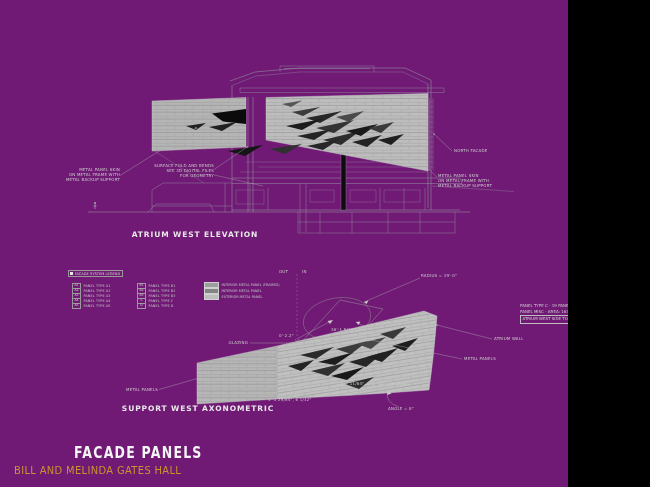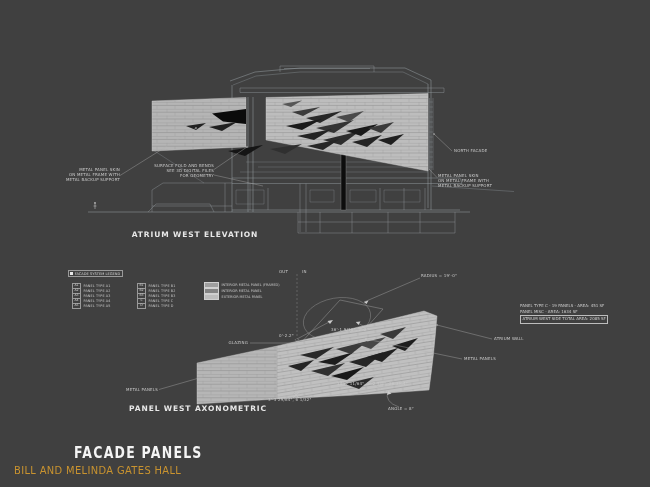--- a/index.html
+++ b/index.html
@@ -1,16 +1,16 @@
 <!DOCTYPE html>
 <html><head>
 <meta charset="utf-8">
 <style>
   html,body{margin:0;padding:0;background:#000;}
-  #stage{position:relative;width:650px;height:487px;background:#404040;overflow:hidden;
+  #stage{position:relative;width:568px;height:487px;background:#701a75;overflow:hidden;
          font-family:"DejaVu Sans",sans-serif;}
   svg{position:absolute;left:0;display:block;}
   .lbl{position:absolute;color:#c9c9c9;font-size:4px;line-height:5px;
        letter-spacing:.2px;white-space:pre-line;}
   .r{text-align:right;}
   .c{text-align:center;}
   .cap{font-size:7.5px;line-height:9px;font-weight:700;color:#e8e8e8;letter-spacing:.9px;
        white-space:nowrap;}
   
   .legend-header{position:absolute;display:flex;align-items:center;gap:1.5px;
@@ -274,18 +274,18 @@
   <div class="lbl" style="left:268px;top:397px;">3'-3 29/64", 6 1/32"</div>
   <div class="lbl" style="left:337px;top:381px;">34'-7 11/64", 2'-2 7/8", 26 3/64"</div>
   <div class="lbl" style="left:388px;top:406px;">ANGLE = 8°</div>
 
   <div class="stats" style="left:520px;top:303px;">
     <div>PANEL TYPE C - 19 PANELS - AREA: 451 SF</div>
     <div>PANEL MISC - AREA: 1634 SF</div>
     <div class="stat-box">ATRIUM WEST SIDE TOTAL AREA: 2085 SF</div>
   </div>
 
-  <div class="cap c" style="position:absolute;left:103px;top:404px;width:190px;">PANEL WEST AXONOMETRIC</div>
+  <div class="cap c" style="position:absolute;left:103px;top:404px;width:190px;">SUPPORT WEST AXONOMETRIC</div>
 
   <div class="main-title" style="left:74px;top:443px;">FACADE PANELS</div>
   <div class="sub-title" style="left:14px;top:464px;">BILL AND MELINDA GATES HALL</div>
 
 </div>
 
 </body></html>

